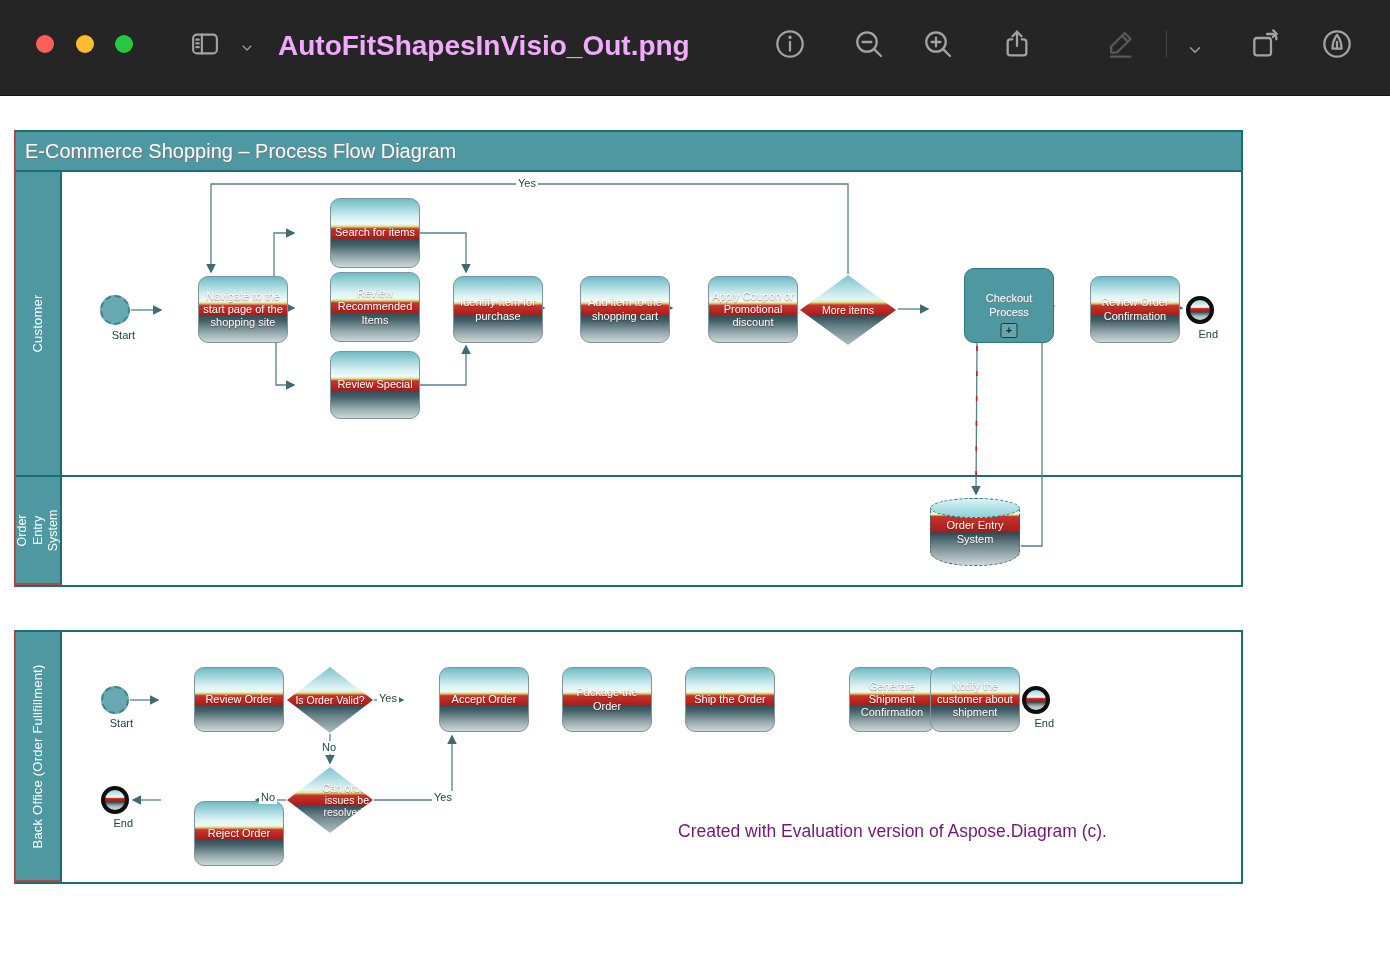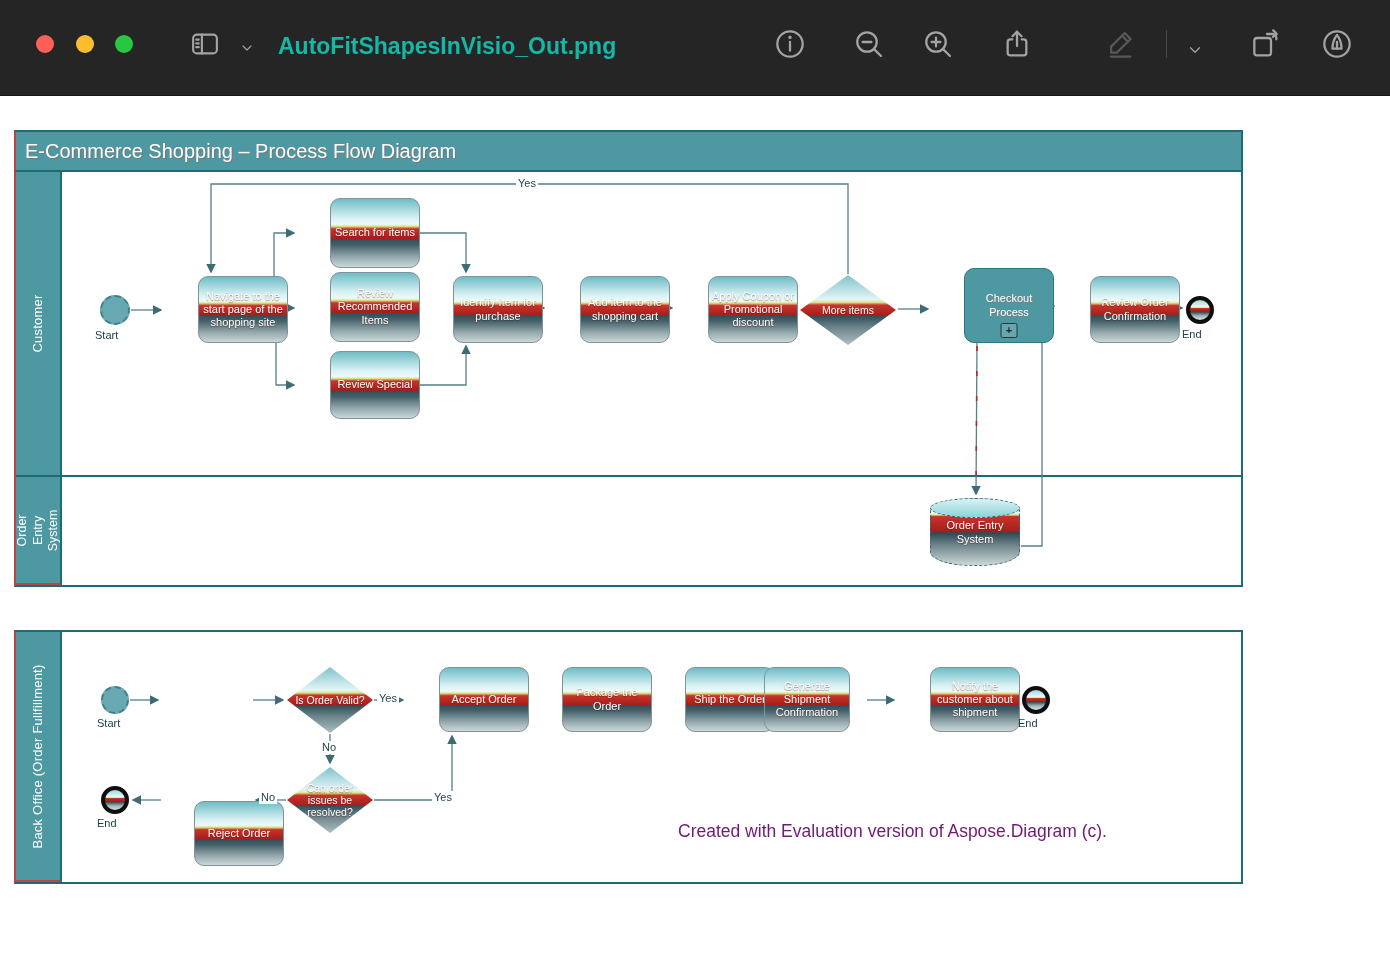--- a/index.html
+++ b/index.html
@@ -5,21 +5,21 @@
   html,body{margin:0;padding:0;background:#ffffff;}
   body{width:1390px;height:976px;overflow:hidden;font-family:"Liberation Sans",sans-serif;}
   .app{position:relative;width:1390px;height:976px;background:#fff;}
 
   
   .titlebar{position:absolute;left:0;top:0;width:1390px;height:95px;background:#252525;border-bottom:1px solid #171717;}
   .tl{position:absolute;top:35px;width:18px;height:18px;border-radius:50%;}
   .tl.red{left:36px;background:#ff5f57;}
   .tl.yellow{left:76px;background:#febc2e;}
   .tl.green{left:115px;background:#29c73f;}
-  .win-title{position:absolute;left:278px;top:27px;height:38px;line-height:38px;font-size:23px;font-weight:700;color:#14b8a6;white-space:nowrap;}
+  .win-title{position:absolute;left:278px;top:27px;height:38px;line-height:38px;font-size:28px;font-weight:700;color:#f0abfc;white-space:nowrap;}
   .icon{position:absolute;top:27px;width:34px;height:34px;display:flex;align-items:center;justify-content:center;}
   .icon svg{stroke:#a3a3a3;fill:none;stroke-width:1.7;stroke-linecap:round;stroke-linejoin:round;}
   .icon.dim svg{stroke:#585858;}
   .tb-sep{position:absolute;left:1166px;top:30px;width:1px;height:28px;background:#454545;}
 
   
   .frame{position:absolute;border:2px solid #1d6b75;border-left-color:#b8453f;box-sizing:border-box;background:transparent;z-index:0;}
   .frame-title{position:absolute;left:14px;top:130px;width:1229px;height:42px;box-sizing:border-box;background:#4e98a2;border:2px solid #1d6b75;border-left-color:#b8453f;color:#fff;font-size:20px;line-height:38px;padding-left:9px;z-index:1;text-shadow:1px 1px 0 rgba(190,60,50,.35);white-space:nowrap;}
   .lane-cell{position:absolute;background:#4e98a2;box-sizing:border-box;border-right:2px solid #1d6b75;display:flex;align-items:center;justify-content:center;z-index:1;}
   .vtext{transform:rotate(-90deg);white-space:nowrap;color:#fff;font-size:13px;letter-spacing:.2px;}
@@ -33,26 +33,26 @@
 
   
   .task{position:absolute;z-index:3;border-radius:10px;border:1px solid #7f949a;box-sizing:border-box;
     background:linear-gradient(to bottom,#6fbcc6 0%,#d9f1f3 28%,#edfafa 37%,#dce98c 40%,#c8332b 44%,#a81f1b 58%,#31505a 60%,#45626a 68%,#93a7ab 85%,#ccd7d8 100%);
     color:#fff;display:flex;align-items:center;justify-content:center;text-align:center;
     font-size:11px;line-height:1.2;text-shadow:0 1px 1px rgba(90,20,15,.5);padding:2px;margin-left:32px;}
   .task.solid{background:#4e98a2;border-color:#2e7680;text-shadow:1px 1px 0 rgba(200,90,80,.45);}
   .subp{position:absolute;left:50%;transform:translateX(-50%);bottom:4px;width:15px;height:13px;border:1px solid #23383a;border-radius:2px;display:flex;align-items:center;justify-content:center;color:#16282a;font-size:11px;font-weight:700;background:rgba(255,255,255,.14);text-shadow:none;}
   .diamond{position:absolute;z-index:3;clip-path:polygon(50% 0,100% 50%,50% 100%,0 50%);
     background:linear-gradient(to bottom,#7fc3cb 0%,#e4f5f7 35%,#dce98c 39%,#c8332b 43%,#a81f1b 57%,#31505a 59%,#6c858b 75%,#aebfc1 100%);
-    color:#fff;display:flex;align-items:center;justify-content:center;text-align:center;font-size:10.5px;line-height:1.15;
+    color:#fff;display:flex;align-items:center;justify-content:center;text-align:right;font-size:10.5px;line-height:1.15;
     text-shadow:0 1px 1px rgba(90,20,15,.5);filter:drop-shadow(0 0 1px #6a7c82);padding:4px;box-sizing:border-box;}
   .startc{position:absolute;z-index:3;border-radius:50%;background:#67a8b2;border:2px dashed #3f7f89;box-sizing:border-box;}
   .endc{position:absolute;z-index:3;border-radius:50%;border:4px solid #0e0e0e;box-sizing:border-box;
     background:linear-gradient(to bottom,#9fd4da 0%,#e8f7f8 33%,#d8e77f 38%,#bf2721 43%,#a81f1b 56%,#2e4a52 60%,#a7b8ba 80%,#d5dedf 100%);}
-  .nodelabel{position:absolute;z-index:4;font-size:11px;color:#1c4047;text-align:left;}
+  .nodelabel{position:absolute;z-index:4;font-size:11px;color:#1c4047;text-align:right;}
   .elabel{position:absolute;z-index:4;font-size:11px;color:#25454c;background:#fff;padding:0 2px;line-height:13px;}
 
   
   .cyl{position:absolute;z-index:3;}
   .cyl-top{position:absolute;left:0;top:0;width:100%;height:20px;border-radius:50%;border:1.5px dashed #3a6a70;box-sizing:border-box;
     background:linear-gradient(to bottom,#d9f2f4,#8fd2d8);z-index:2;}
   .cyl-body{position:absolute;left:0;top:10px;right:0;bottom:0;box-sizing:border-box;
     border-left:1.5px dashed #3a6a70;border-right:1.5px dashed #3a6a70;border-bottom:1.5px dashed #3a6a70;
     border-radius:0 0 48% 48% / 0 0 14px 14px;
     background:linear-gradient(to bottom,#d5f0f2 0%,#e8f7f8 9%,#dce98c 12%,#c8332b 15%,#a81f1b 40%,#2e4a52 44%,#6b8288 64%,#ccd7d8 100%);}
@@ -221,25 +221,26 @@
     <div class="cyl-body"></div>
     <div class="cyl-top"></div>
     <div class="cyl-text">Order Entry System</div>
   </div>
 
   <span class="elabel" style="left:516px;top:177px">Yes</span>
 
   <div class="startc" style="left:101px;top:686px;width:28px;height:28px"></div>
   <div class="nodelabel" style="left:97px;top:717px;width:36px">Start</div>
 
+  <div class="task" style="left:162px;top:667px;width:90px;height:65px">Review Order</div>
   <div class="diamond" style="left:287px;top:667px;width:86px;height:66px">Is Order Valid?</div>
   <div class="task" style="left:407px;top:667px;width:90px;height:65px">Accept Order</div>
   <div class="task" style="left:653px;top:667px;width:90px;height:65px">Ship the Order</div>
   <div class="task" style="left:530px;top:667px;width:90px;height:65px">Package the Order</div>
-  <div class="task" style="left:732px;top:667px;width:86px;height:65px">Generate Shipment Confirmation</div>
+  <div class="task" style="left:817px;top:667px;width:86px;height:65px">Generate Shipment Confirmation</div>
   <div class="task" style="left:898px;top:667px;width:90px;height:65px">Notify the customer about shipment</div>
   <div class="endc" style="left:1022px;top:686px;width:28px;height:28px"></div>
   <div class="nodelabel" style="left:1018px;top:717px;width:36px">End</div>
 
   <div class="diamond" style="left:287px;top:767px;width:86px;height:66px">Can order issues be resolved?</div>
   <div class="task" style="left:162px;top:801px;width:90px;height:65px">Reject Order</div>
   <div class="endc" style="left:101px;top:786px;width:28px;height:28px"></div>
   <div class="nodelabel" style="left:97px;top:817px;width:36px">End</div>
 
   <span class="elabel" style="left:377px;top:692px">Yes</span>

